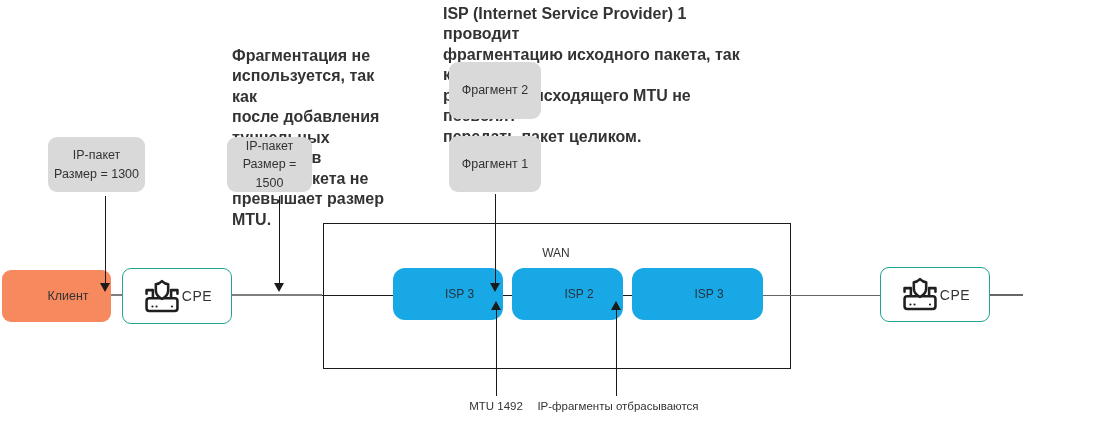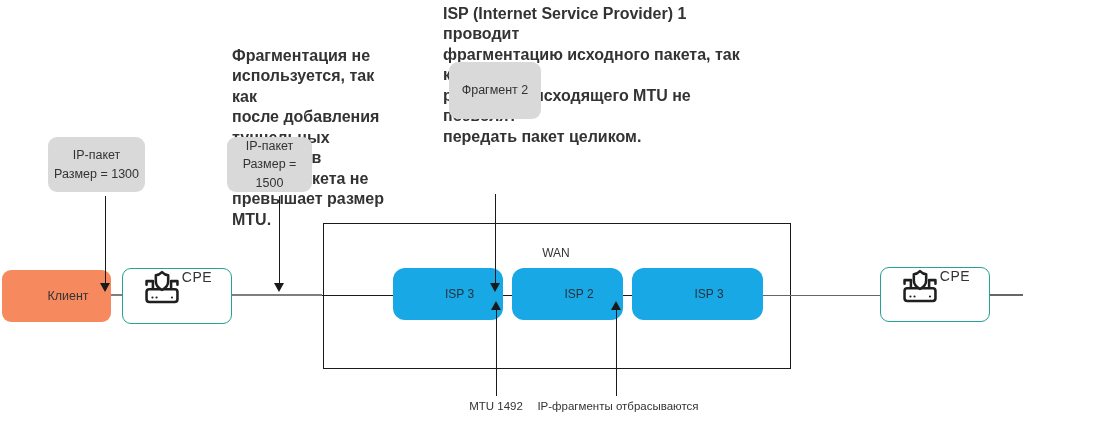--- a/index.html
+++ b/index.html
@@ -16,21 +16,21 @@
     text-align:center;font-size:12.5px;line-height:1.45;color:var(--text);white-space:pre-line;
   }
   .node{
     border-radius:9px;display:flex;align-items:center;justify-content:center;
     text-align:center;font-size:12.5px;color:var(--text);padding-left:23px;
   }
   .orange{background:var(--orange);}
   .blue{background:var(--blue);border-radius:12px;font-size:12px;color:#24333d;}
   .cpe{
     background:#fff;border:1.5px solid var(--teal);border-radius:9px;
-    display:flex;align-items:flex-start;justify-content:center;gap:0;
+    display:flex;align-items:center;justify-content:center;gap:0;
   }
   .cpe .cpe-label{font-size:14px;color:var(--text);letter-spacing:.5px;}
   .wanrect{border:1.5px solid var(--line_black);background:transparent;}
   .wanlabel{font-size:12px;text-align:center;color:var(--text);}
   .hline{height:2px;background:var(--line_gray);}
   .hline.dark{height:1.5px;background:var(--line_black);}
   .hline.mid{height:1.5px;background:#666;}
   .vline{width:1.5px;background:var(--line_black);}
   .head-down{width:0;height:0;border-left:5px solid transparent;border-right:5px solid transparent;border-top:9px solid var(--line_black);}
   .head-up{width:0;height:0;border-left:5px solid transparent;border-right:5px solid transparent;border-bottom:9px solid var(--line_black);}
@@ -51,20 +51,21 @@
 после добавления
 туннельных заголовков
 размер пакета не
 превышает размер MTU.</div>
 
   <div class="abs graybox" style="left:48px;top:137px;width:97px;height:55px;">IP-пакет
 Размер = 1300</div>
   <div class="abs graybox" style="left:227px;top:137px;width:85px;height:55px;">IP-пакет
 Размер = 1500</div>
   <div class="abs graybox" style="left:449px;top:62px;width:92px;height:57px;">Фрагмент 2</div>
+  <div class="abs graybox" style="left:449px;top:136px;width:92px;height:56px;">Фрагмент 1</div>
 
   <div class="abs wanrect" style="left:323px;top:223px;width:466px;height:144px;"></div>
   <div class="abs wanlabel" style="left:512px;top:246px;width:88px;">WAN</div>
 
   <div class="abs hline" style="left:88px;top:294px;width:34px;"></div>
   <div class="abs hline" style="left:230px;top:294px;width:92px;"></div>
   <div class="abs hline dark" style="left:322px;top:294.5px;width:71px;"></div>
   <div class="abs hline dark" style="left:480px;top:294.5px;width:32px;"></div>
   <div class="abs hline dark" style="left:600px;top:294.5px;width:32px;"></div>
   <div class="abs hline mid" style="left:720px;top:294.5px;width:160px;"></div>

